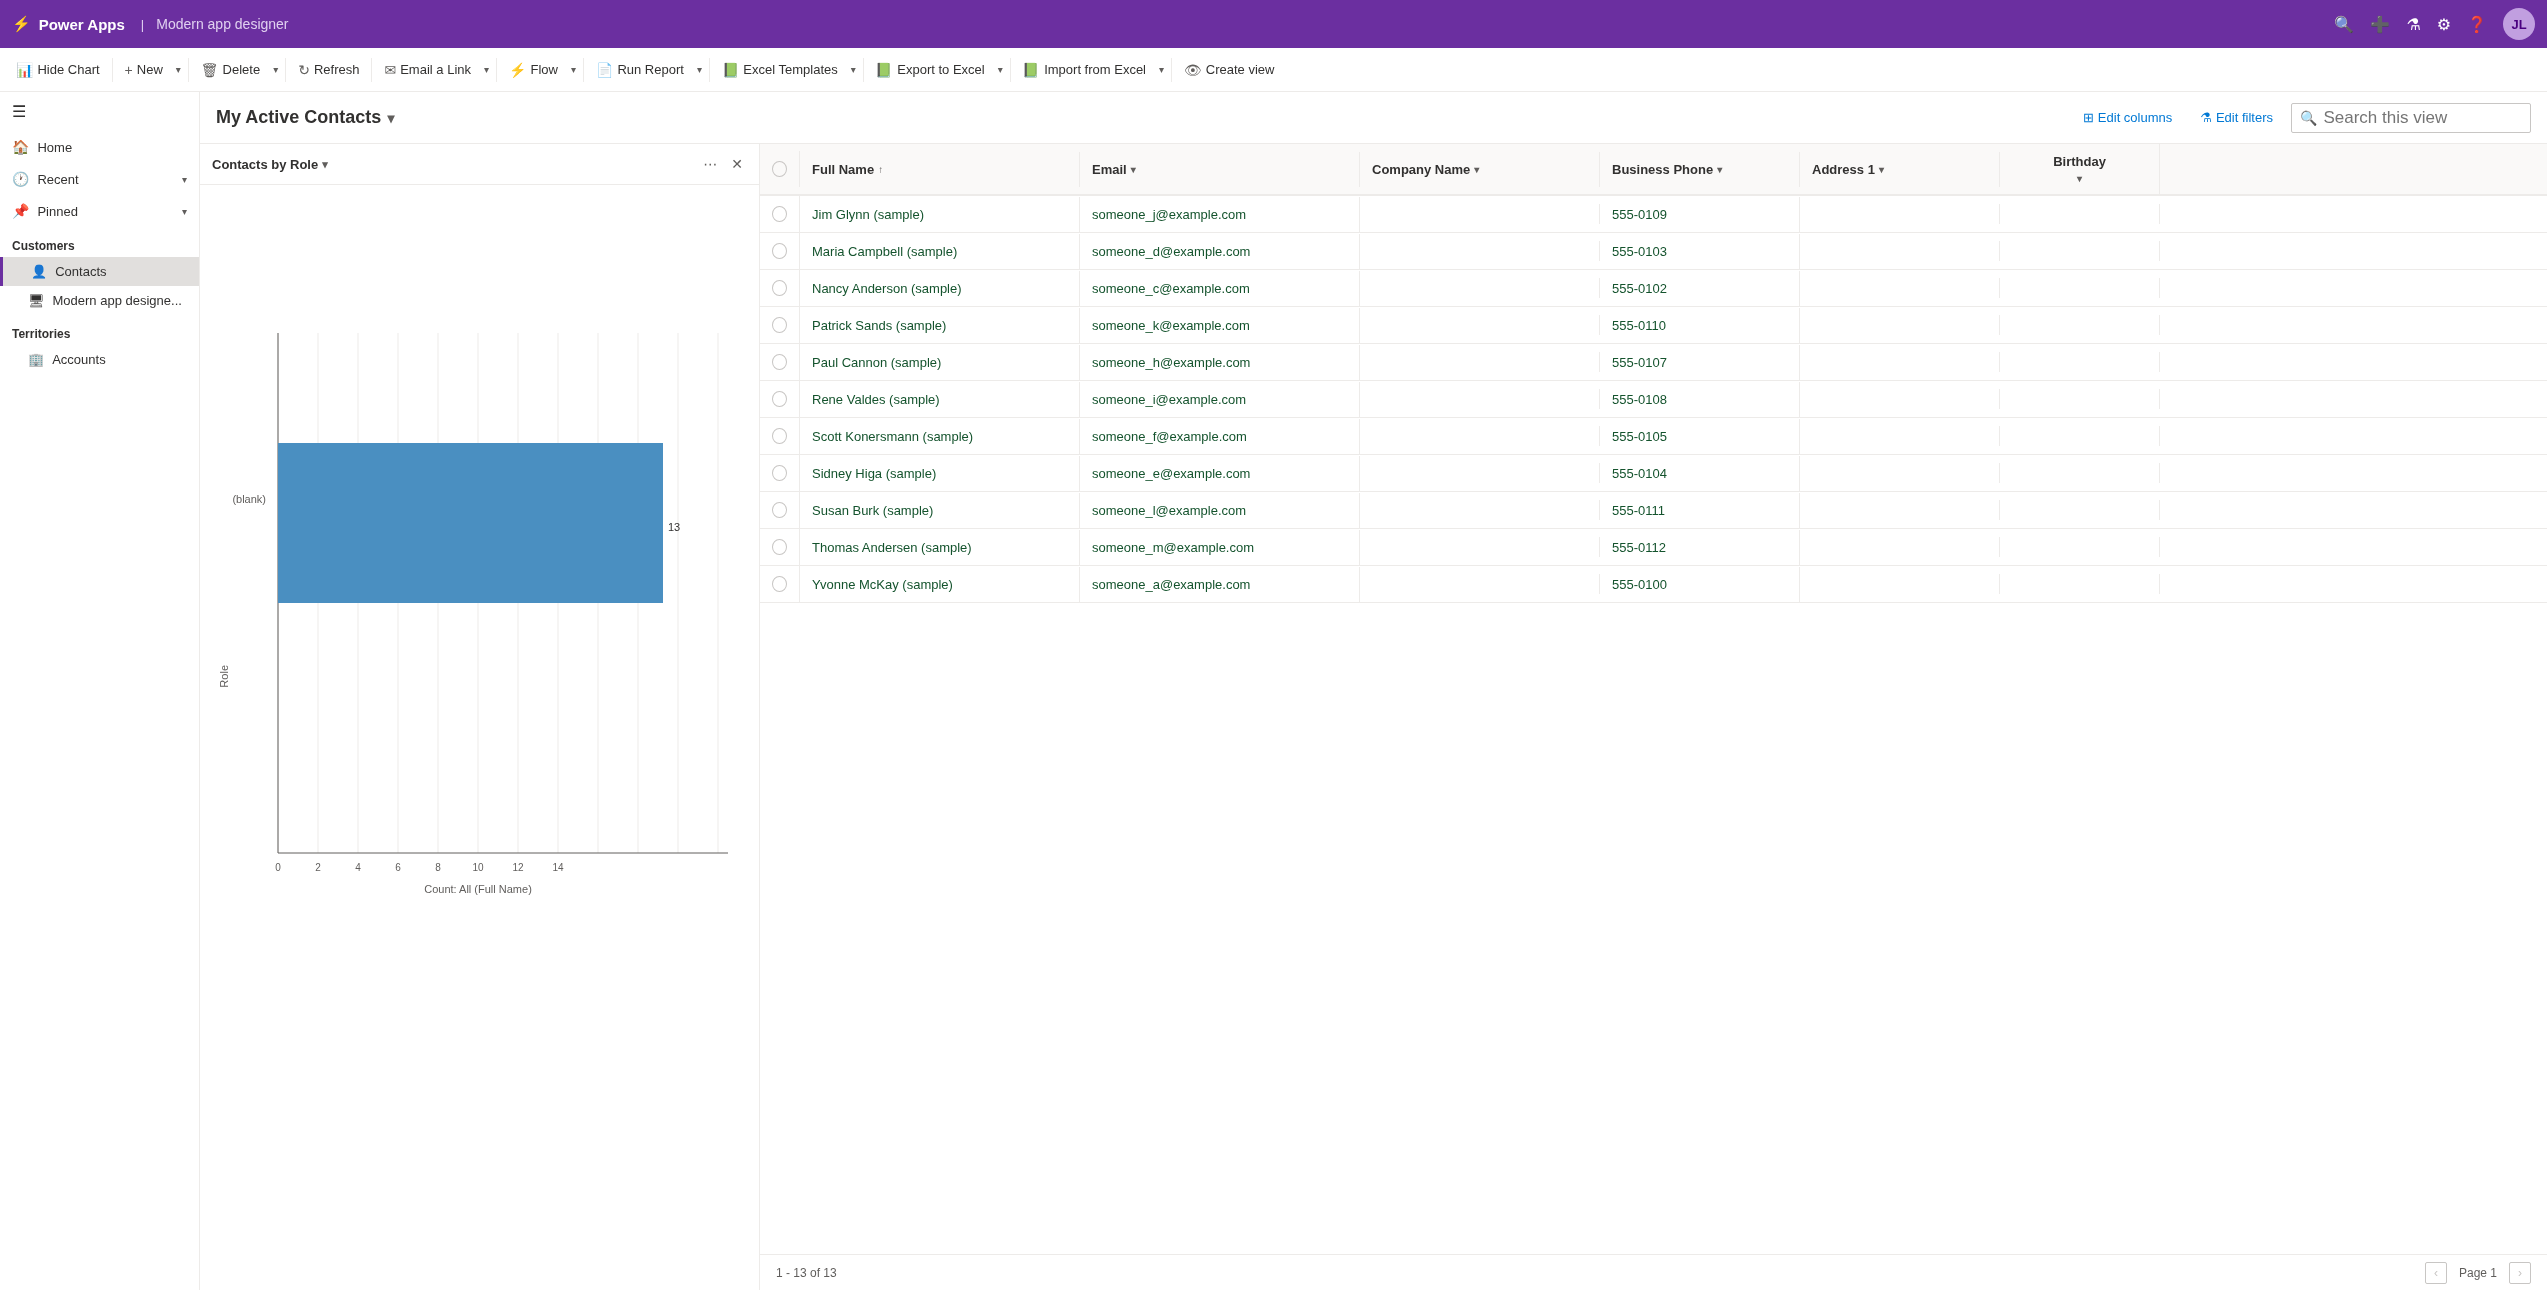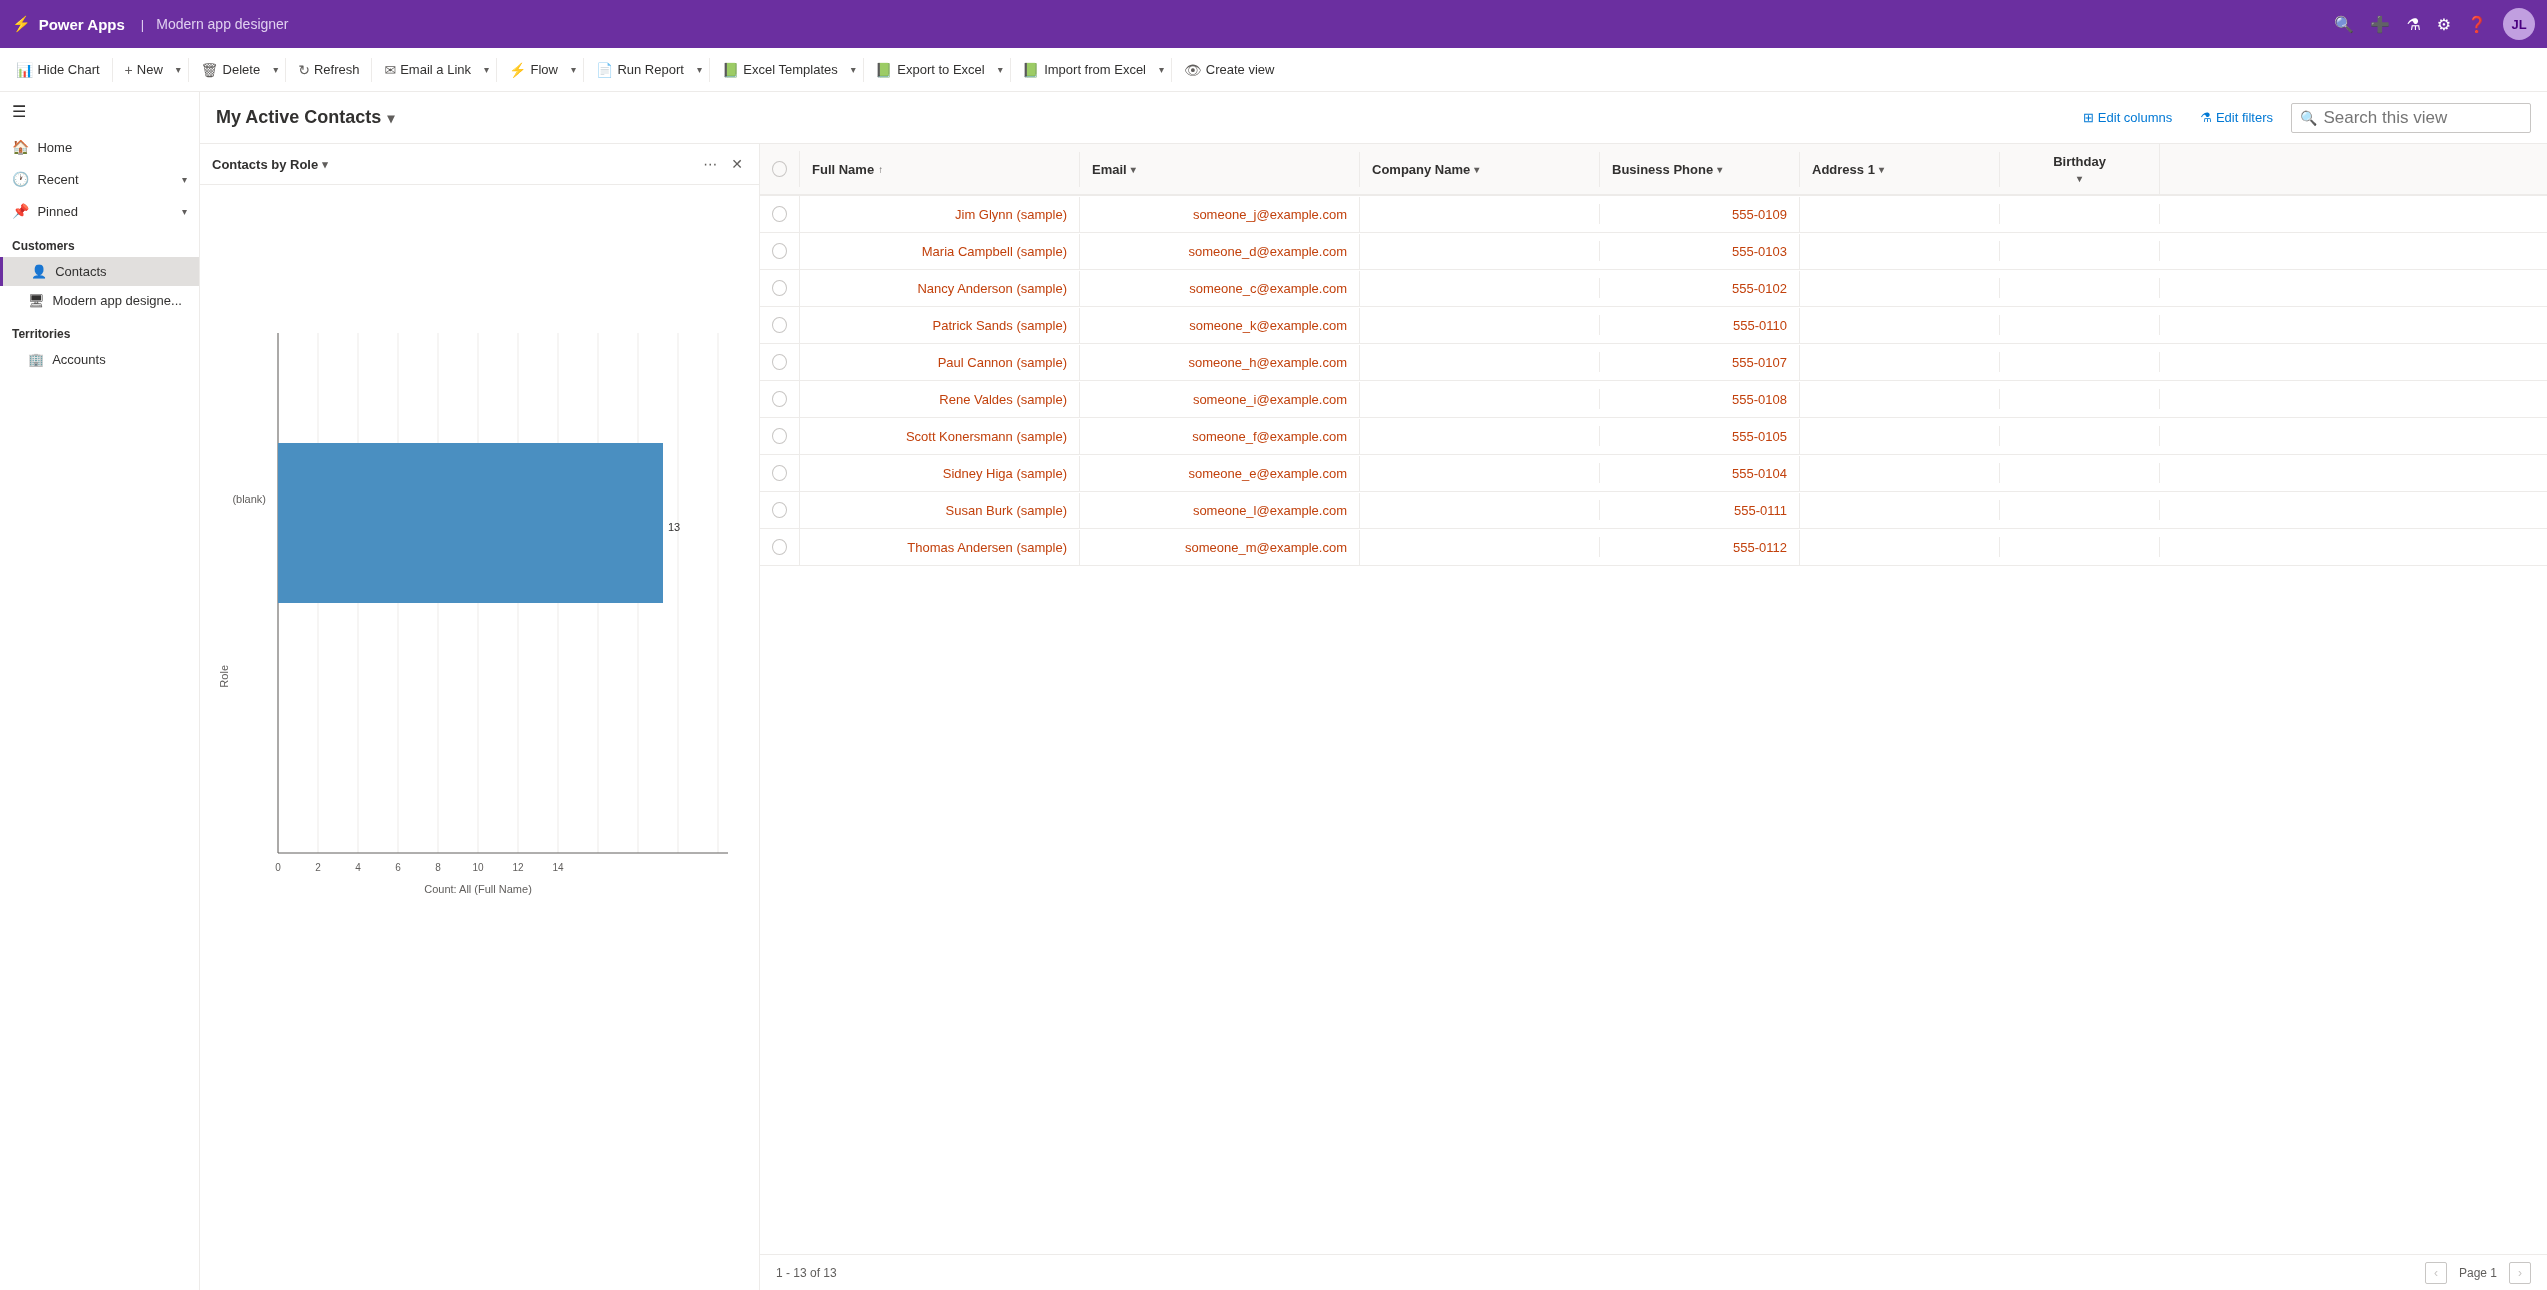--- a/index.html
+++ b/index.html
@@ -293,21 +293,21 @@
     }
     .grid-cell {
       padding: 10px 12px;
       font-size: 13px;
       color: #323130;
       overflow: hidden;
       text-overflow: ellipsis;
       white-space: nowrap;
       border-right: 1px solid #edebe9;
     }
-    .grid-cell.link { color: #c2410c; cursor: pointer; text-align: right; }
+    .grid-cell.link { color: #14532d; cursor: pointer; }
 
     
     .grid-footer {
       height: 36px;
       background: white;
       border-top: 1px solid #edebe9;
       display: flex;
       align-items: center;
       padding: 0 16px;
       font-size: 12px;
@@ -666,20 +666,31 @@
       <div class="grid-cell col-checkbox">
         <span class="checkbox-circle"></span>
       </div>
       <div class="grid-cell col-fullname link">Thomas Andersen (sample)</div>
       <div class="grid-cell col-email link">someone_m@example.com</div>
       <div class="grid-cell col-company"></div>
       <div class="grid-cell col-phone link">555-0112</div>
       <div class="grid-cell col-address"></div>
       <div class="grid-cell col-birthday"></div>
     </div>
+            <div class="grid-row">
+      <div class="grid-cell col-checkbox">
+        <span class="checkbox-circle"></span>
+      </div>
+      <div class="grid-cell col-fullname link">Yvonne McKay (sample)</div>
+      <div class="grid-cell col-email link">someone_a@example.com</div>
+      <div class="grid-cell col-company"></div>
+      <div class="grid-cell col-phone link">555-0100</div>
+      <div class="grid-cell col-address"></div>
+      <div class="grid-cell col-birthday"></div>
+    </div>
           </div>
 
         <div class="grid-footer">
           <span>1 - 13 of 13</span>
           <div class="footer-spacer"></div>
           <button class="footer-nav-btn" disabled="">‹</button>
           <span>Page 1</span>
           <button class="footer-nav-btn" disabled="">›</button>
         </div>
       </div>

